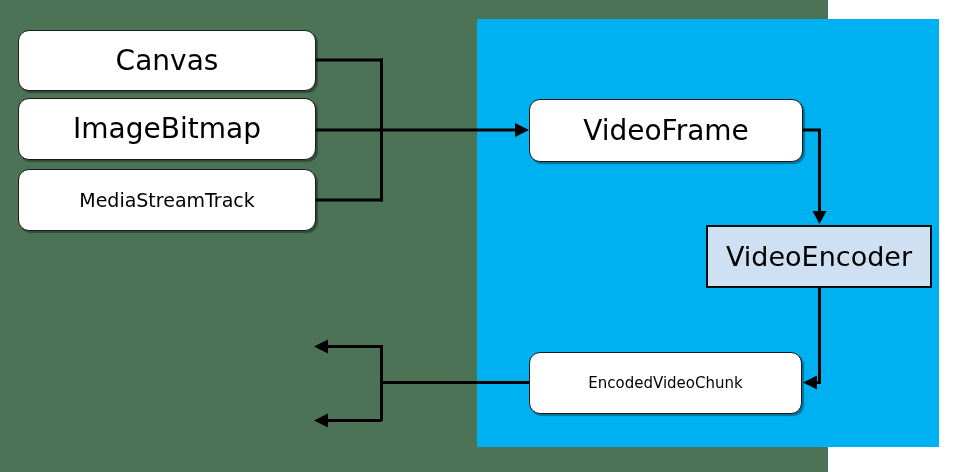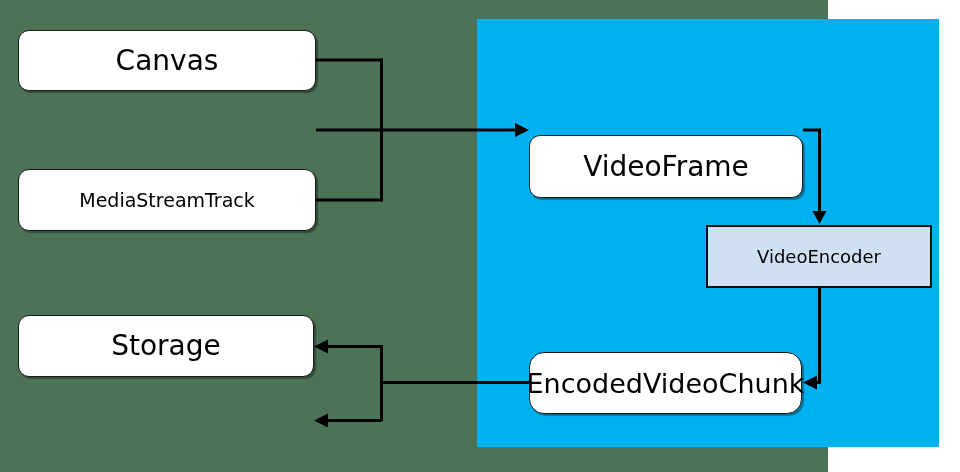--- a/index.html
+++ b/index.html
@@ -67,23 +67,23 @@
     border-color: var(--encoder-border, #0d0d0d);
     background: var(--encoder-fill, #cfe0f3);
     box-shadow: none;
   }
   
   #node-canvas            { left: 18px;  top: 30px;  width: 298px; height: 61px; }
   #node-imagebitmap       { left: 18px;  top: 98px;  width: 298px; height: 62px; }
   #node-mediastreamtrack  { left: 18px;  top: 169px; width: 298px; height: 62px; font-size: 19px; }
   #node-storage           { left: 18px;  top: 315px; width: 296px; height: 62px; }
   #node-network           { left: 18px;  top: 388px; width: 296px; height: 62px; }
-  #node-videoframe        { left: 529px; top: 99px;  width: 274px; height: 63px; margin-top: 36px; }
-  #node-videoencoder      { left: 706px; top: 225px; width: 226px; height: 63px; font-size: 18px; }
-  #node-encodedvideochunk { left: 529px; top: 352px; width: 273px; height: 62px; font-size: 27px; border-radius: 15px; }
+  #node-videoframe        { left: 529px; top: 99px;  width: 274px; height: 63px; }
+  #node-videoencoder      { left: 706px; top: 225px; width: 226px; height: 63px; font-size: 27px; }
+  #node-encodedvideochunk { left: 529px; top: 352px; width: 273px; height: 62px; font-size: 15px; }
 </style>
 </head>
 <body>
 
 <div class="stage">
 
   <div class="region"></div>
 
   <svg class="connectors" viewBox="0 0 960 472" xmlns="http://www.w3.org/2000/svg">
 
@@ -103,25 +103,25 @@
     <path d="M529 382.5 H380"></path>
     <path d="M381.5 345 V421"></path>
     <path d="M381.5 346.5 H327"></path>
     <polygon points="314,346.5 328,339.5 328,353.5"></polygon>
     <path d="M381.5 420.5 H327"></path>
     <polygon points="314,420.5 328,413.5 328,427.5"></polygon>
   </svg>
 
   <div class="node rounded" id="node-canvas">Canvas</div>
 
+  <div class="node rounded" id="node-imagebitmap">ImageBitmap</div>
 
   <div class="node rounded" id="node-mediastreamtrack">MediaStreamTrack</div>
 
   <div class="node rounded" id="node-videoframe">VideoFrame</div>
 
   <div class="node square" id="node-videoencoder">VideoEncoder</div>
 
   <div class="node rounded" id="node-encodedvideochunk">EncodedVideoChunk</div>
 
-  <div class="node rounded" id="node-storage">Storage</div>
 
 
 </div>
 
 </body></html>

